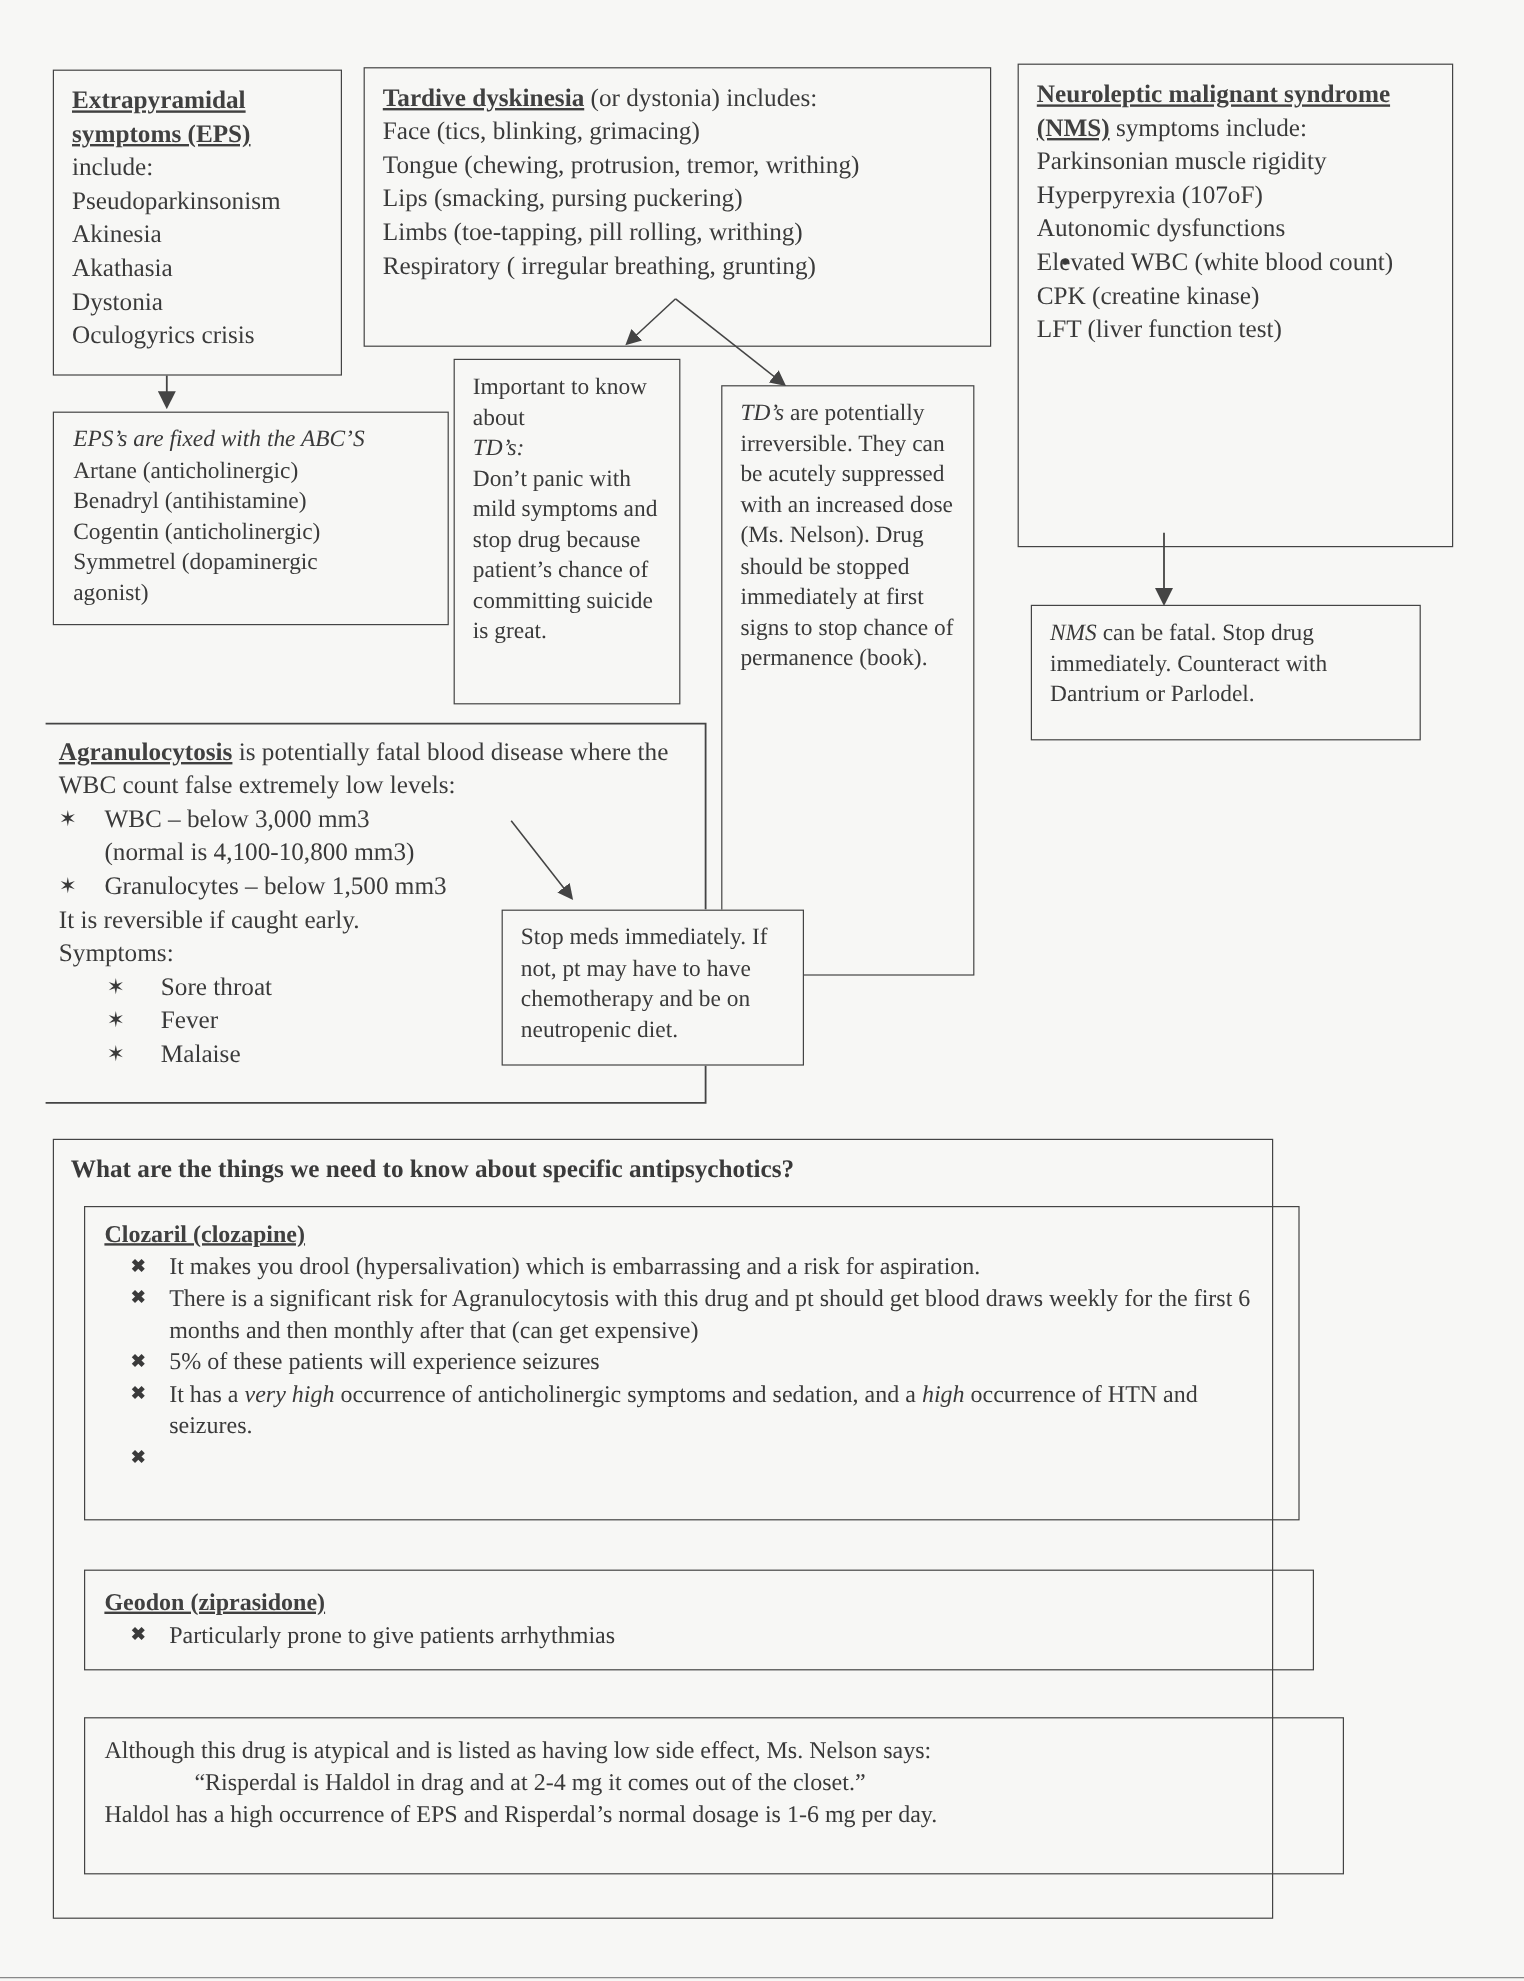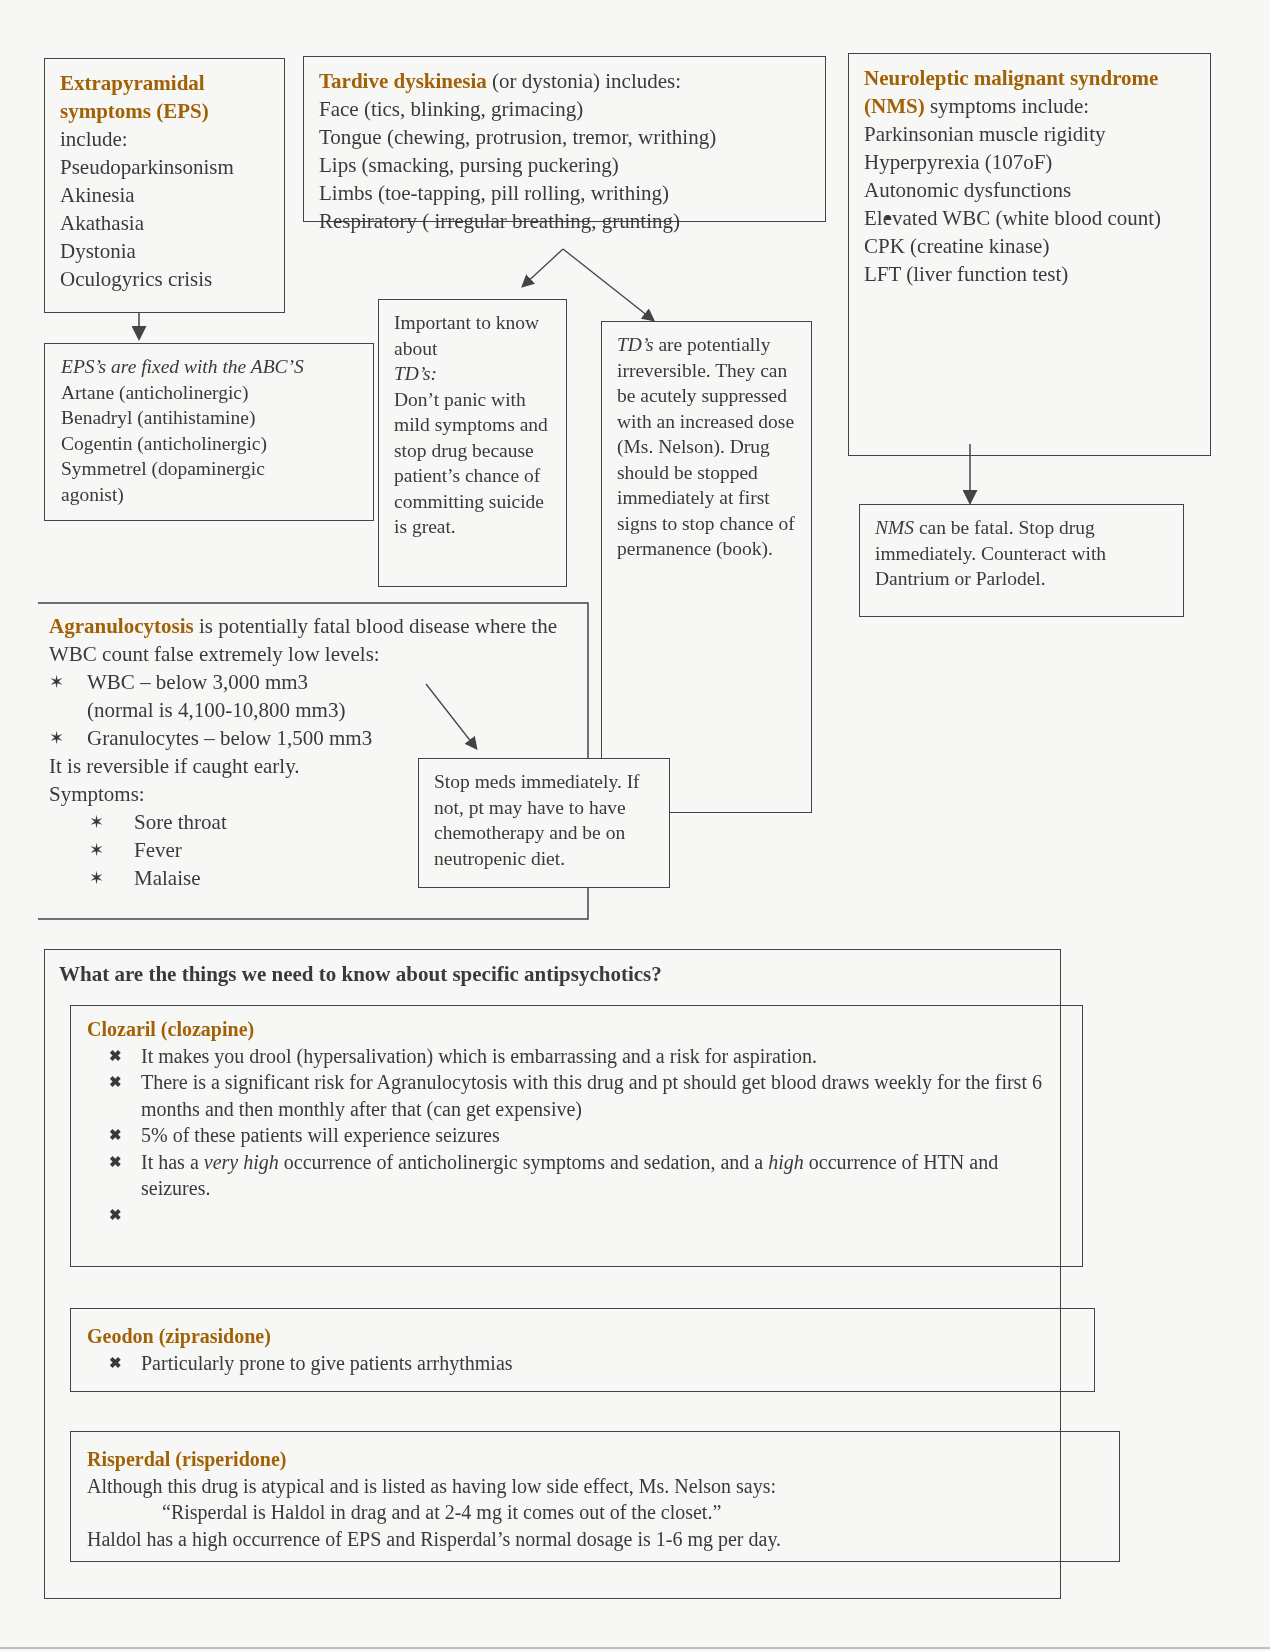--- a/index.html
+++ b/index.html
@@ -9,21 +9,21 @@
     font-family:"Liberation Serif", "DejaVu Serif", serif;
     color:#3a3a3a;
   }
   .box {
     position:absolute; border:1.5px solid #444; box-sizing:border-box;
     background:transparent;
   }
   .t { font-size:21px; line-height:28px; }
   .t2 { font-size:19.5px; line-height:25.5px; }
   .t3 { font-size:20px; line-height:26.5px; }
-  b, .bold { font-weight:bold; color:#a16207; }
+  b, .bold { font-weight:bold; color:#404040;text-decoration:underline; }
   i, .it { font-style:italic; }
   .line { display:block; white-space:nowrap; }
   .wrap { display:block; }
   svg.conn { position:absolute; left:0; top:0; width:1270px; height:1651px; pointer-events:none; }
   .starlist .row { display:flex; white-space:nowrap; }
   .star { display:inline-block; width:38px; font-size:18px; }
   .xlist { margin:0; padding:0; list-style:none; }
   .xlist li { position:relative; padding-left:70px; }
   .xmark { position:absolute; left:38px; top:0; font-size:15px; font-weight:bold; }
   .hdr { font-weight:bold; font-size:21px; }
@@ -60,21 +60,21 @@
 </div>
 
 <div class="box t2" style="left:44px;top:343px;width:330px;height:178px;padding:10px 0 0 16px;">
   <span class="line it">EPS’s are fixed with the ABC’S</span>
   <span class="line">Artane (anticholinergic)</span>
   <span class="line">Benadryl (antihistamine)</span>
   <span class="line">Cogentin (anticholinergic)</span>
   <span class="wrap" style="width:250px;">Symmetrel (dopaminergic agonist)</span>
 </div>
 
-<div class="box t" style="left:303px;top:56px;width:523px;height:166px;padding:10px 0 0 15px;">
+<div class="box t" style="left:303px;top:56px;width:523px;height:233px;padding:10px 0 0 15px;">
   <span class="line"><b>Tardive dyskinesia</b><span> (or dystonia) includes:</span></span>
   <span class="line">Face (tics, blinking, grimacing)</span>
   <span class="line">Tongue (chewing, protrusion, tremor, writhing)</span>
   <span class="line">Lips (smacking, pursing puckering)</span>
   <span class="line">Limbs (toe-tapping, pill rolling, writhing)</span>
   <span class="line">Respiratory ( irregular breathing, grunting)</span>
 </div>
 
 <div class="box t2" style="left:378px;top:299px;width:189px;height:288px;padding:10px 12px 0 15px;">
   <span class="wrap">Important to know about</span>
@@ -155,18 +155,17 @@
   </div>
 
   <div class="box t3" style="left:25px;top:358px;width:1025px;height:84px;padding:14px 20px 0 16px;">
     <div class="bold">Geodon (ziprasidone)</div>
     <ul class="xlist" style="margin-left:-16px;">
       <li><span class="xmark">✖</span><span>Particularly prone to give patients arrhythmias</span></li>
     </ul>
   </div>
 
   <div class="box t3" style="left:25px;top:481px;width:1050px;height:131px;padding:14px 20px 0 16px;">
-    <div class="bold">Risperdal (risperidone)</div>
     <div style="white-space:nowrap;">Although this drug is atypical and is listed as having low side effect, Ms. Nelson says:</div>
     <div style="padding-left:75px;white-space:nowrap;">“Risperdal is Haldol in drag and at 2-4 mg it comes out of the closet.”</div>
     <div style="white-space:nowrap;">Haldol has a high occurrence of EPS and Risperdal’s normal dosage is 1-6 mg per day.</div>
   </div>
 </div>
 
 </body></html>

